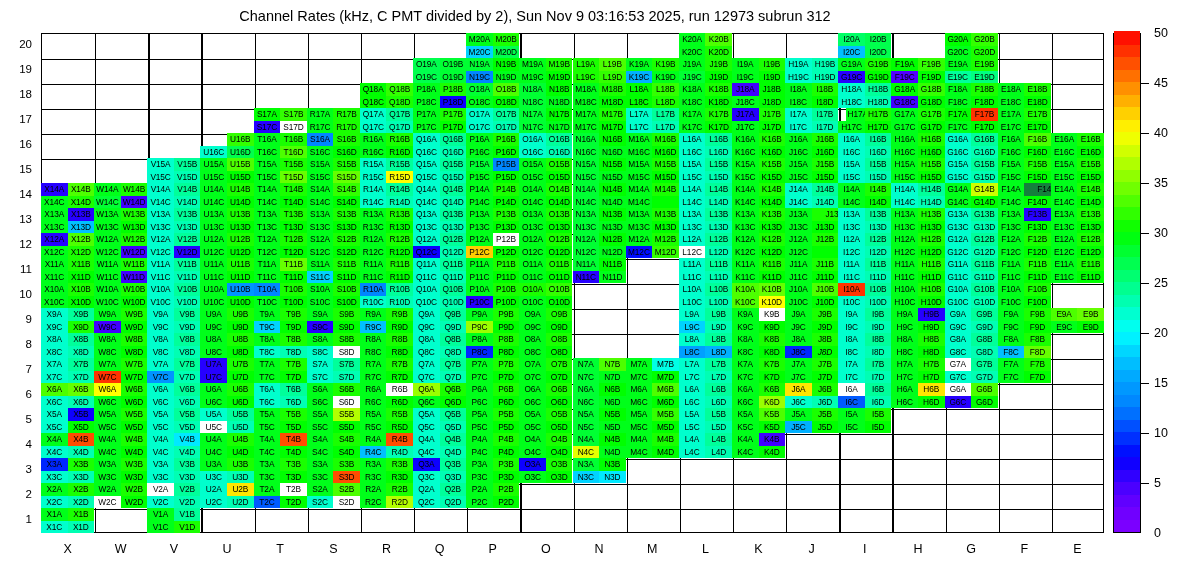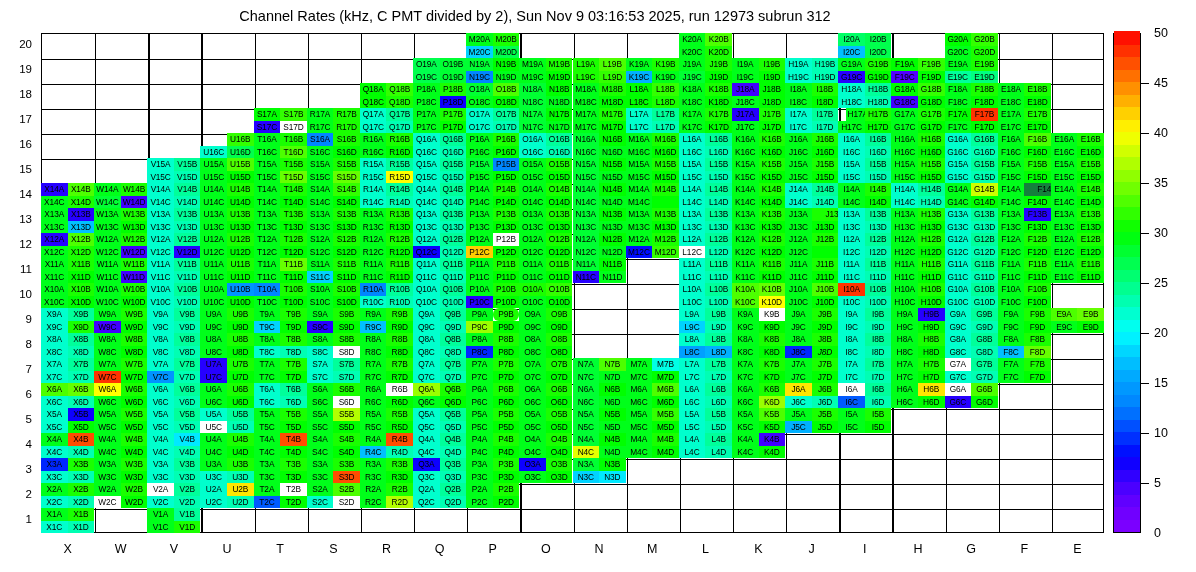--- a/index.html
+++ b/index.html
@@ -813,21 +813,21 @@
     <div class="cell" title="S9D = 30 kHz" style="left: 292.325px; top: 287.5px; width: 26.575px; height: 12.5px; background: rgb(0, 255, 0);">S9D</div>
     <div class="cell" title="R9A = 29 kHz" style="left: 318.9px; top: 275px; width: 26.575px; height: 12.5px; background: rgb(0, 255, 26);">R9A</div>
     <div class="cell" title="R9B = 31 kHz" style="left: 345.475px; top: 275px; width: 26.575px; height: 12.5px; background: rgb(26, 255, 0);">R9B</div>
     <div class="cell" title="R9C = 17 kHz" style="left: 318.9px; top: 287.5px; width: 26.575px; height: 12.5px; background: rgb(0, 192, 255);">R9C</div>
     <div class="cell" title="R9D = 30 kHz" style="left: 345.475px; top: 287.5px; width: 26.575px; height: 12.5px; background: rgb(0, 255, 0);">R9D</div>
     <div class="cell" title="Q9A = 22 kHz" style="left: 372.05px; top: 275px; width: 26.575px; height: 12.5px; background: rgb(0, 255, 205);">Q9A</div>
     <div class="cell" title="Q9B = 24 kHz" style="left: 398.625px; top: 275px; width: 26.575px; height: 12.5px; background: rgb(0, 255, 154);">Q9B</div>
     <div class="cell" title="Q9C = 22 kHz" style="left: 372.05px; top: 287.5px; width: 26.575px; height: 12.5px; background: rgb(0, 255, 205);">Q9C</div>
     <div class="cell" title="Q9D = 23 kHz" style="left: 398.625px; top: 287.5px; width: 26.575px; height: 12.5px; background: rgb(0, 255, 179);">Q9D</div>
     <div class="cell" title="P9A = 29 kHz" style="left: 425.2px; top: 275px; width: 26.575px; height: 12.5px; background: rgb(0, 255, 26);">P9A</div>
-    <div class="cell" title="P9B = 31 kHz" style="left: 451.775px; top: 275px; width: 26.575px; height: 12.5px; background: rgb(26, 255, 0); border-radius: 6px;">P9B</div>
+    <div class="cell" title="P9B = 31 kHz" style="left: 451.775px; top: 275px; width: 26.575px; height: 12.5px; background: rgb(26, 255, 0);">P9B</div>
     <div class="cell" title="P9C = 36 kHz" style="left: 425.2px; top: 287.5px; width: 26.575px; height: 12.5px; background: rgb(154, 255, 0);">P9C</div>
     <div class="cell" title="P9D = 30 kHz" style="left: 451.775px; top: 287.5px; width: 26.575px; height: 12.5px; background: rgb(0, 255, 0);">P9D</div>
     <div class="cell" title="O9A = 29 kHz" style="left: 478.35px; top: 275px; width: 26.575px; height: 12.5px; background: rgb(0, 255, 26);">O9A</div>
     <div class="cell" title="O9B = 31 kHz" style="left: 504.925px; top: 275px; width: 26.575px; height: 12.5px; background: rgb(26, 255, 0);">O9B</div>
     <div class="cell" title="O9C = 29 kHz" style="left: 478.35px; top: 287.5px; width: 26.575px; height: 12.5px; background: rgb(0, 255, 26);">O9C</div>
     <div class="cell" title="O9D = 30 kHz" style="left: 504.925px; top: 287.5px; width: 26.575px; height: 12.5px; background: rgb(0, 255, 0);">O9D</div>
     <div class="cell" title="L9A = 22 kHz" style="left: 637.8px; top: 275px; width: 26.575px; height: 12.5px; background: rgb(0, 255, 205);">L9A</div>
     <div class="cell" title="L9B = 24 kHz" style="left: 664.375px; top: 275px; width: 26.575px; height: 12.5px; background: rgb(0, 255, 154);">L9B</div>
     <div class="cell" title="L9C = 18 kHz" style="left: 637.8px; top: 287.5px; width: 26.575px; height: 12.5px; background: rgb(0, 211, 255);">L9C</div>
     <div class="cell" title="L9D = 23 kHz" style="left: 664.375px; top: 287.5px; width: 26.575px; height: 12.5px; background: rgb(0, 255, 179);">L9D</div>

